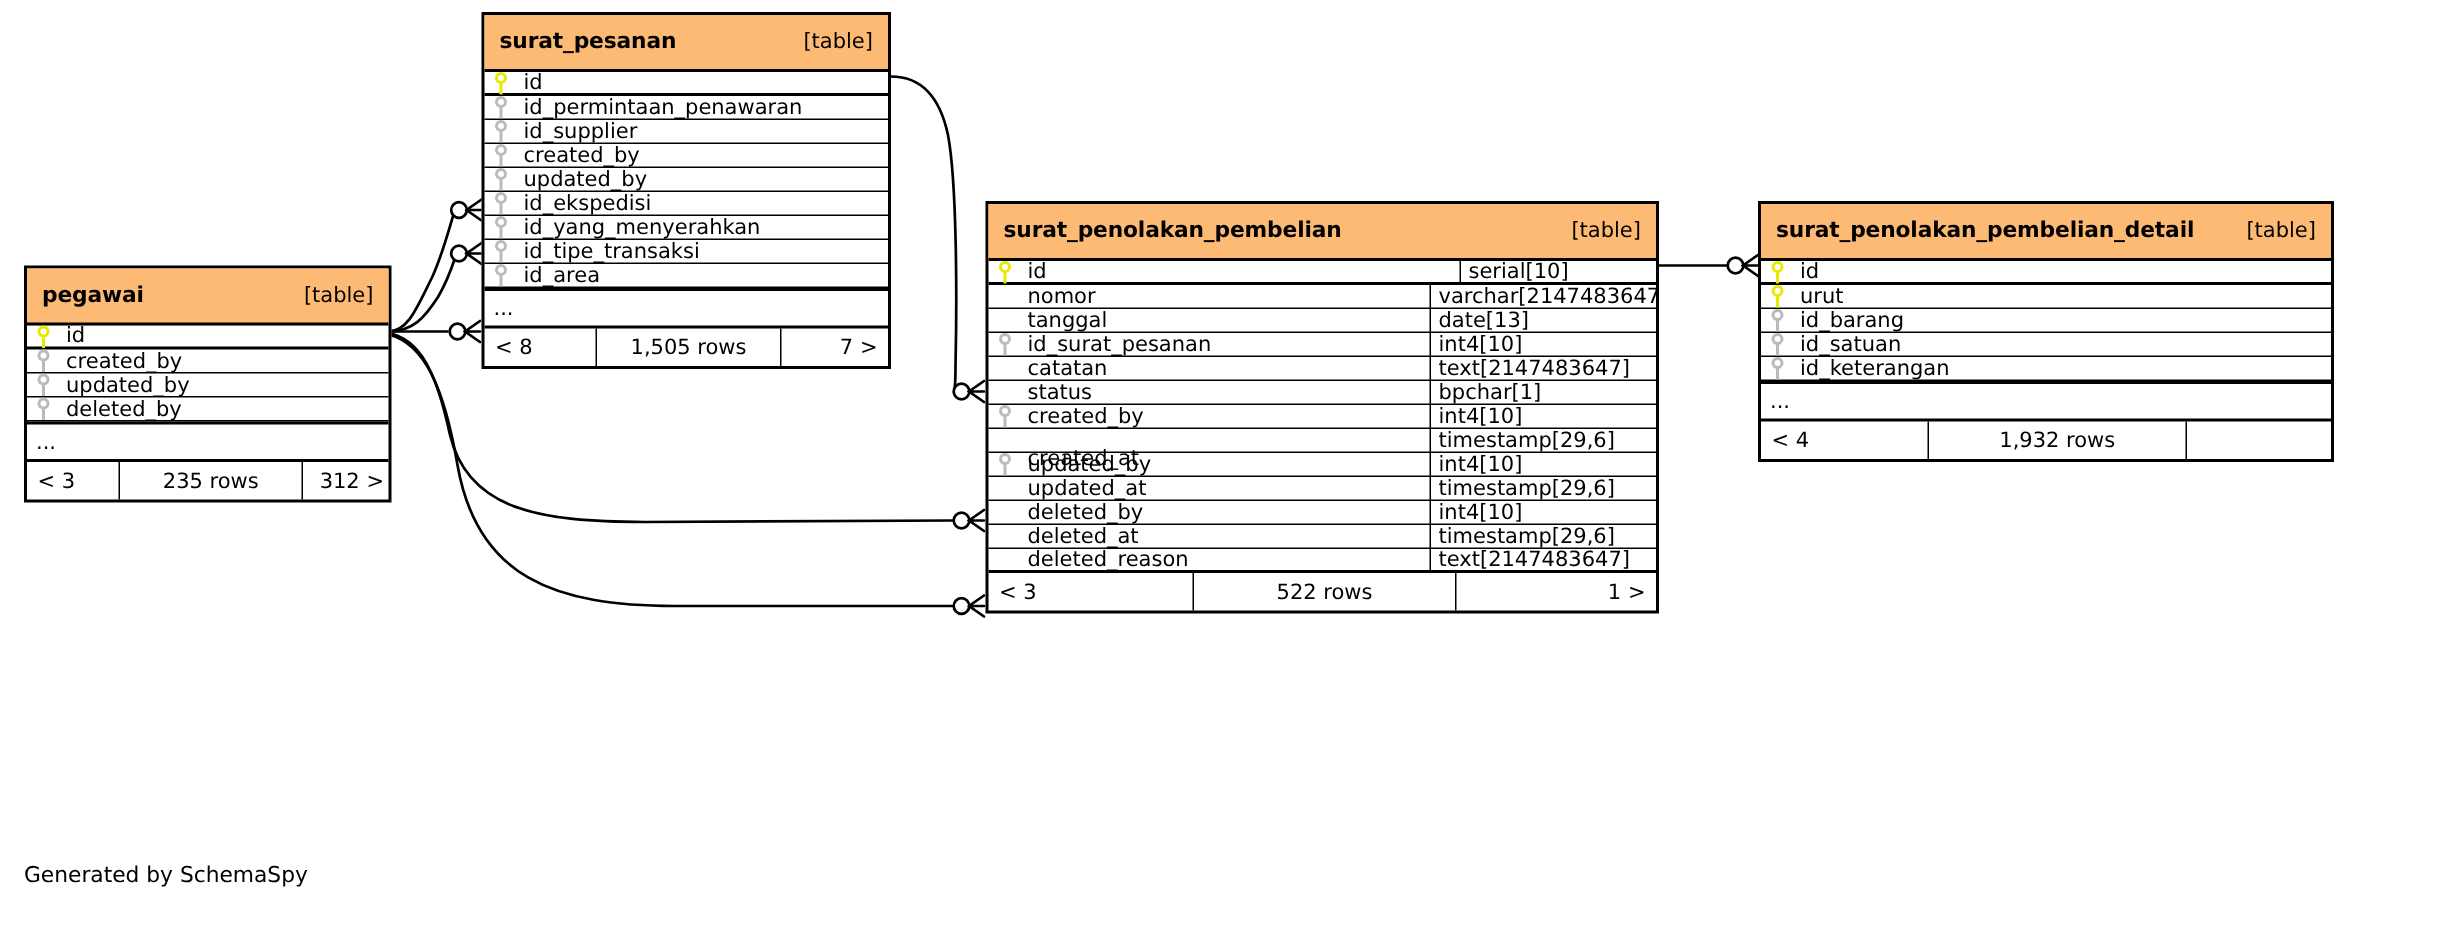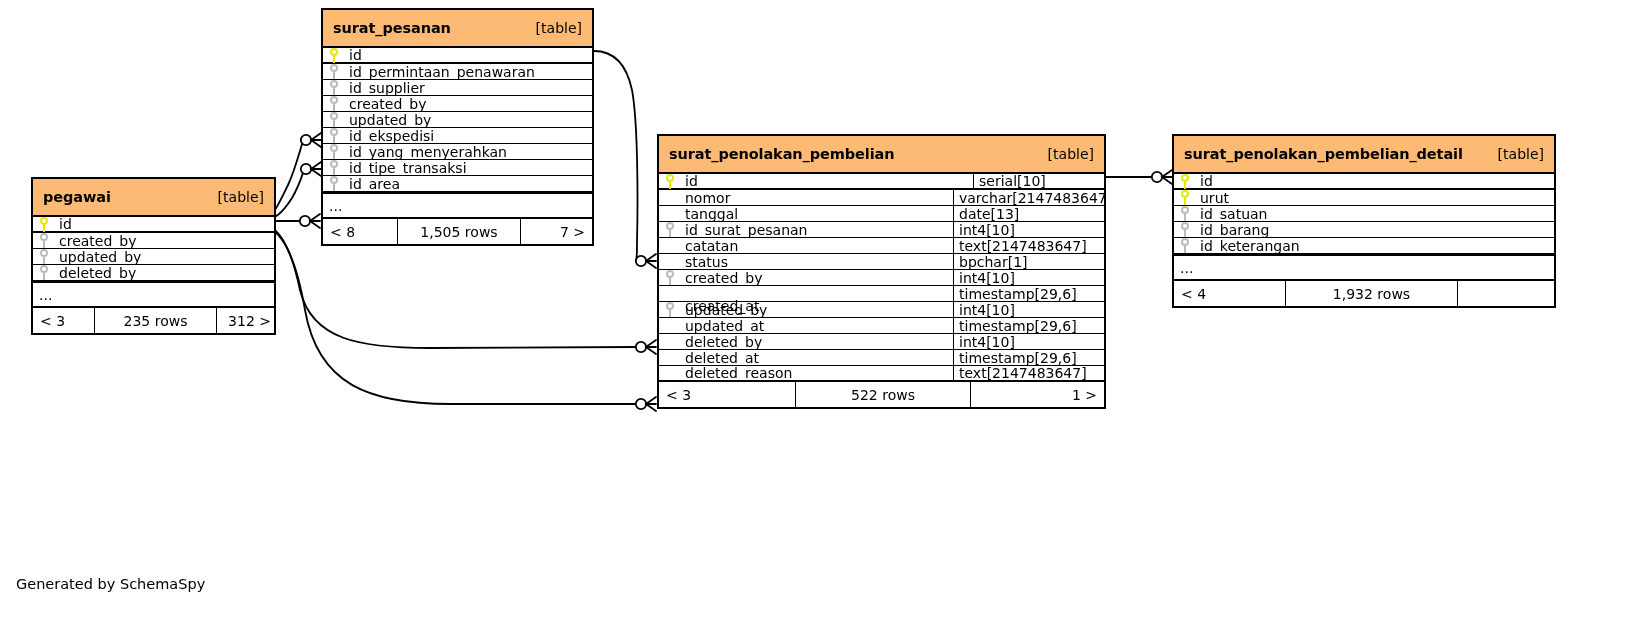--- a/index.html
+++ b/index.html
@@ -202,21 +202,21 @@
     <path d="M321,162 L311,169 L321,176 M311,169 L321,169"></path>
     <path d="M320,214 L310,221 L320,228 M310,221 L320,221"></path>
     <path d="M656,340 L646,347 L656,354 M646,347 L656,347"></path>
     <path d="M656,397 L646,404 L656,411 M646,404 L656,404"></path>
     <path d="M656,254 L646,261 L656,268 M646,261 L656,261"></path>
     <path d="M1172,170 L1162,177 L1172,184 M1162,177 L1172,177"></path>
   </g>
 </svg>
 
 <div id="tables-layer">
-    <div class="table-box" style="left: 31px; top: 177px; width: 245px;">
+    <div class="table-box" style="left: 16px; top: 177px; width: 245px;">
       <div class="tbl-header">
         <span class="tbl-title">pegawai</span>
         <span class="tbl-tag">[table]</span>
       </div>
       <div class="col-row thick">
         <span class="key-cell pad">
           <span class="key-icon key-pk"></span>
         </span>
         <span class="col-name">id</span>
       </div>
@@ -409,27 +409,27 @@
       <div class="col-row">
         <span class="key-cell pad">
           <span class="key-icon key-pk"></span>
         </span>
         <span class="col-name">urut</span>
       </div>
       <div class="col-row">
         <span class="key-cell pad">
           <span class="key-icon key-fk"></span>
         </span>
+        <span class="col-name">id_barang</span>
+      </div>
+      <div class="col-row">
+        <span class="key-cell pad">
+          <span class="key-icon key-fk"></span>
+        </span>
         <span class="col-name">id_satuan</span>
-      </div>
-      <div class="col-row">
-        <span class="key-cell pad">
-          <span class="key-icon key-fk"></span>
-        </span>
-        <span class="col-name">id_barang</span>
       </div>
       <div class="col-row">
         <span class="key-cell pad">
           <span class="key-icon key-fk"></span>
         </span>
         <span class="col-name">id_keterangan</span>
       </div>
       <div class="ellipsis-row">...</div>
       <div class="tbl-footer">
         <div class="foot-cell foot-left" style="flex: 0 0 112px;">&lt; 4</div>

